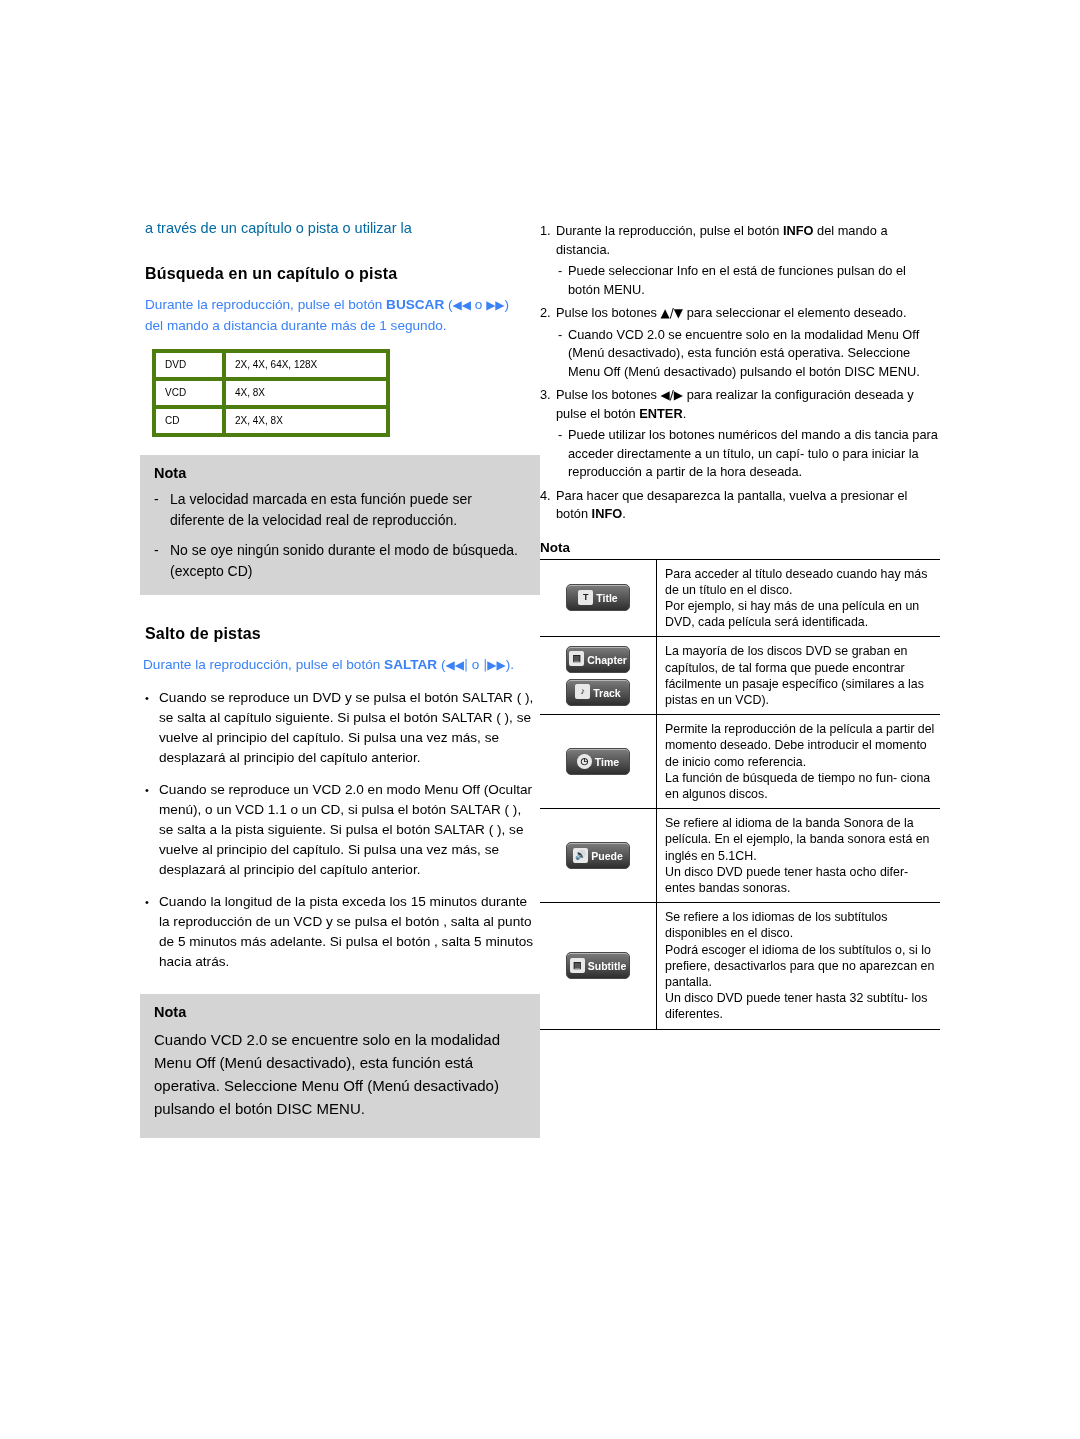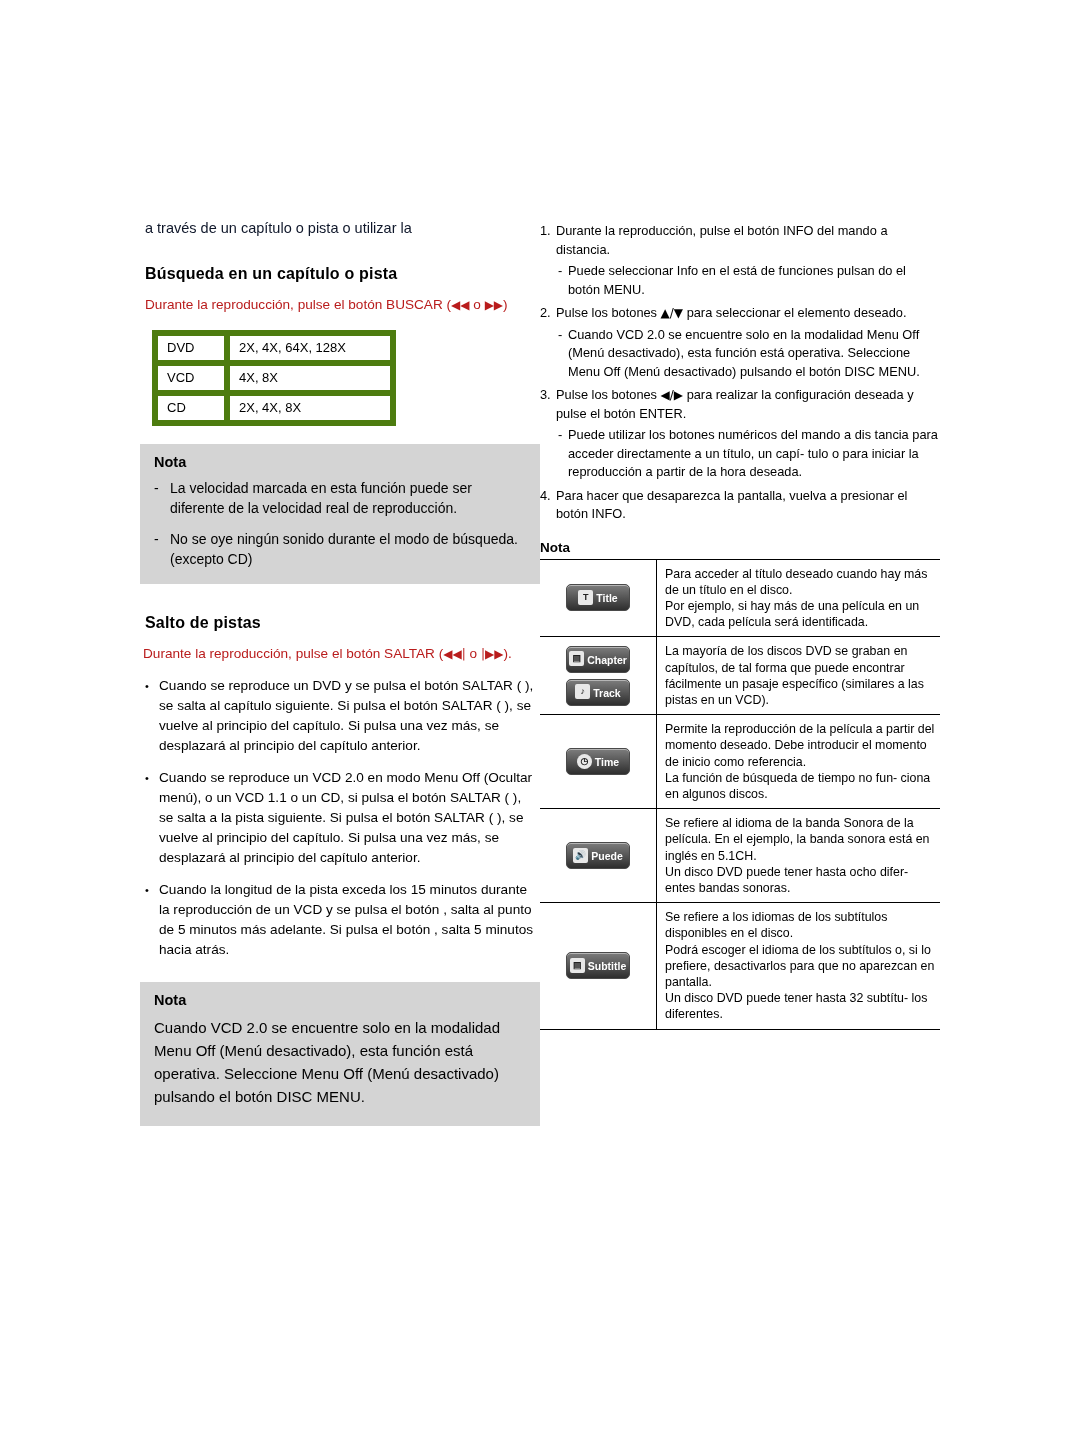--- a/index.html
+++ b/index.html
@@ -29,47 +29,47 @@
   }
   .col-right {
     position: absolute;
     left: 540px;
     top: 222px;
     width: 400px;
   }
   .intro-line {
     font-size: 14.5px;
     line-height: 21px;
-    color: #0f172a;
+    color: #0369a1;
   }
   h2.section-title {
     font-size: 16px;
     font-weight: bold;
     margin: 26px 0 12px 0;
     letter-spacing: 0.2px;
   }
   h2.section-title.second {
     margin-top: 30px;
   }
   .body-text {
     font-size: 13.6px;
     line-height: 19.5px;
-    color: #b91c1c;
-  }
-  .bold { font-weight: normal; }
+    color: #3b82f6;
+  }
+  .bold { font-weight: bold; }
 
   
   table.speed {
     border-collapse: collapse;
     margin-top: 14px;
     margin-left: 7px;
   }
   table.speed td {
-    border: 6px solid #4d7c0f;
-    font-size: 13px;
+    border: 4px solid #4d7c0f;
+    font-size: 10px;
     padding: 4px 9px 4px 9px;
     line-height: 16px;
   }
   table.speed td.lbl {
     width: 48px;
   }
   table.speed td.val {
     width: 142px;
   }
 
@@ -207,20 +207,21 @@
 <div class="page">
 
   <div class="col-left">
 
     <div class="intro-line">a través de un capítulo o pista o utilizar la</div>
 
     <h2 class="section-title">Búsqueda en un capítulo o pista</h2>
 
     <div class="body-text">
       <span>Durante la reproducción, pulse el botón </span><span class="bold">BUSCAR</span><span> (</span><span class="sym">◀◀</span><span> o </span><span class="sym">▶▶</span><span>)</span>
+      <div>del mando a distancia durante más de 1 segundo.</div>
     </div>
 
     <table class="speed">
       <tbody>
           <tr>
         <td class="lbl">DVD</td>
         <td class="val">2X, 4X, 64X, 128X</td>
       </tr>
       <tr>
         <td class="lbl">VCD</td>

